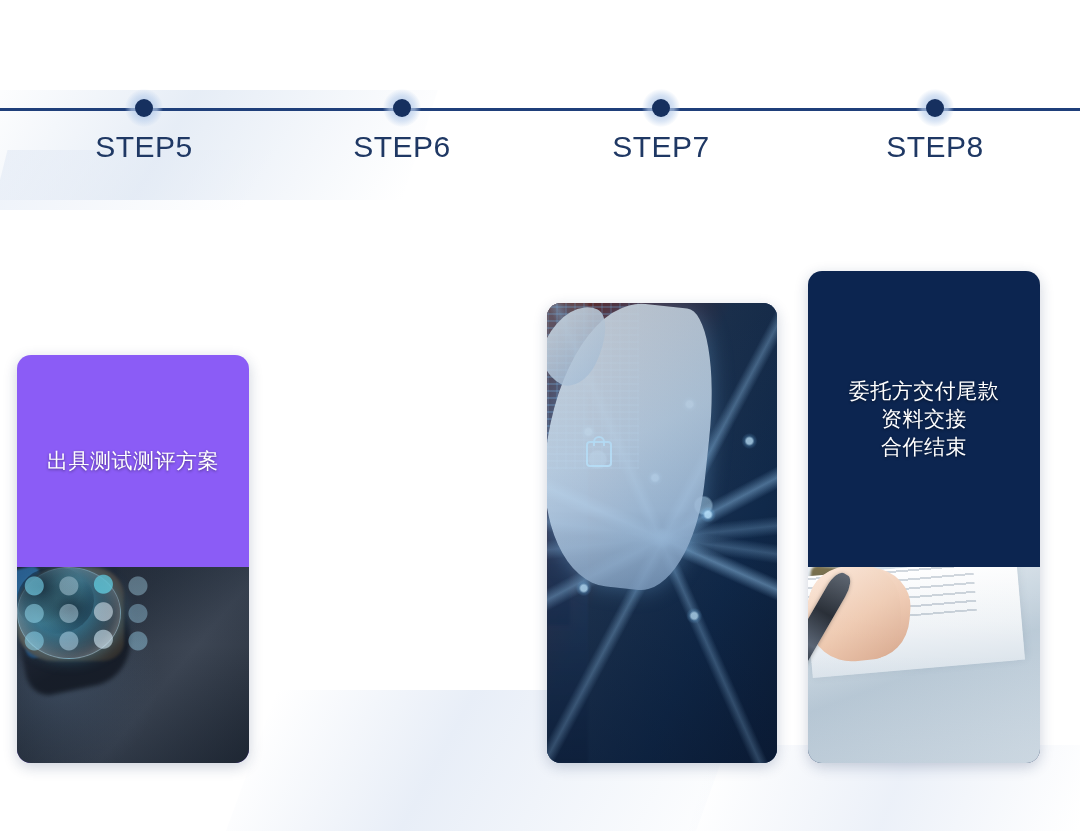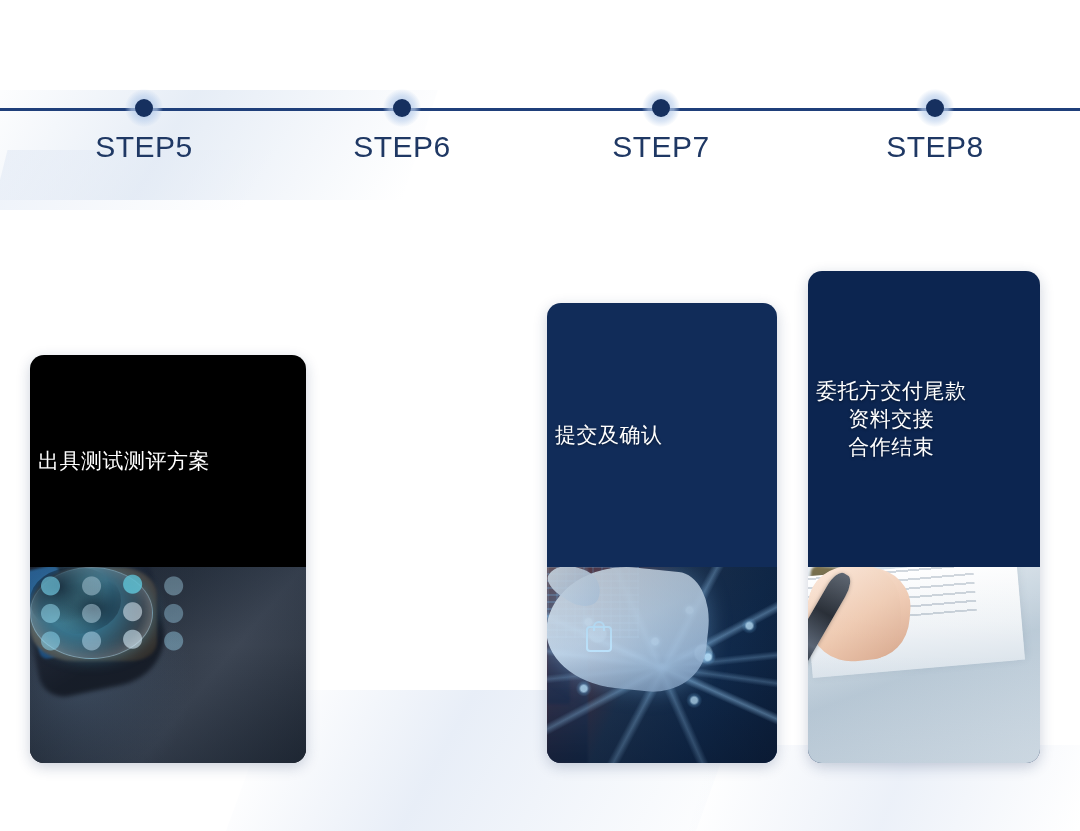--- a/index.html
+++ b/index.html
@@ -96,21 +96,21 @@
     overflow: hidden;
     box-shadow: 0 4px 14px rgba(25,45,90,0.22);
     display: flex;
     flex-direction: column;
   }
   .card-head {
     position: relative;
     flex: 0 0 auto;
     display: flex;
     align-items: center;
-    justify-content: flex-start;
+    justify-content: center;
     text-align: center;
   }
   .card-title {
     color: #ffffff;
     font-size: 21px;
     line-height: 1.32;
     font-weight: 500;
     letter-spacing: 0.5px;
     text-shadow: 0 1px 3px rgba(0,0,0,0.45);
     font-family: "Liberation Sans", "DejaVu Sans", sans-serif;
@@ -406,41 +406,38 @@
       <div class="tl-label">STEP7</div>
     </div>
 
     <div class="tl-node" style="left:935px">
       <div class="tl-glow"></div>
       <div class="tl-dot"></div>
       <div class="tl-label">STEP8</div>
     </div>
   </div>
 
-  <div class="card" style="left:30px; top:355px; width:276px; height:408px; background:#000000">
+  <div class="card" style="left:17px; top:355px; width:232px; height:408px; background:#8b5cf6">
     <div class="card-head" style="height:212px">
       <div class="card-title">出具测试测评方案</div>
     </div>
     <div class="card-photo">
       <div class="ph-layer ph1-base"></div>
       <div class="ph-layer ph1-suit"></div>
       <div class="ph-layer ph1-tie"></div>
       <div class="ph-layer ph1-hand"></div>
       <div class="ph-layer ph1-globe"></div>
       <div class="ph-layer ph1-continent"></div>
       <div class="ph-layer ph1-icons"></div>
       <div class="ph-layer ph1-veil"></div>
     </div>
   </div>
 
 
   <div class="card" style="left:547px; top:303px; width:230px; height:460px; background:#112c59">
-    <div class="card-head" style="height:264px">
-      <div class="card-title">提交及确认</div>
-    </div>
     <div class="card-photo">
       <div class="ph-layer ph3-base"></div>
       <div class="ph-layer ph3-server"></div>
       <div class="ph-layer ph3-server2"></div>
       <div class="ph-layer ph3-bits"></div>
       <div class="ph-layer ph3-net"></div>
       <div class="ph-layer ph3-nodes"></div>
       <div class="ph-layer ph3-hand"></div>
       <div class="ph-layer ph3-point"></div>
       <div class="ph3-lock" style="position:absolute"></div>

